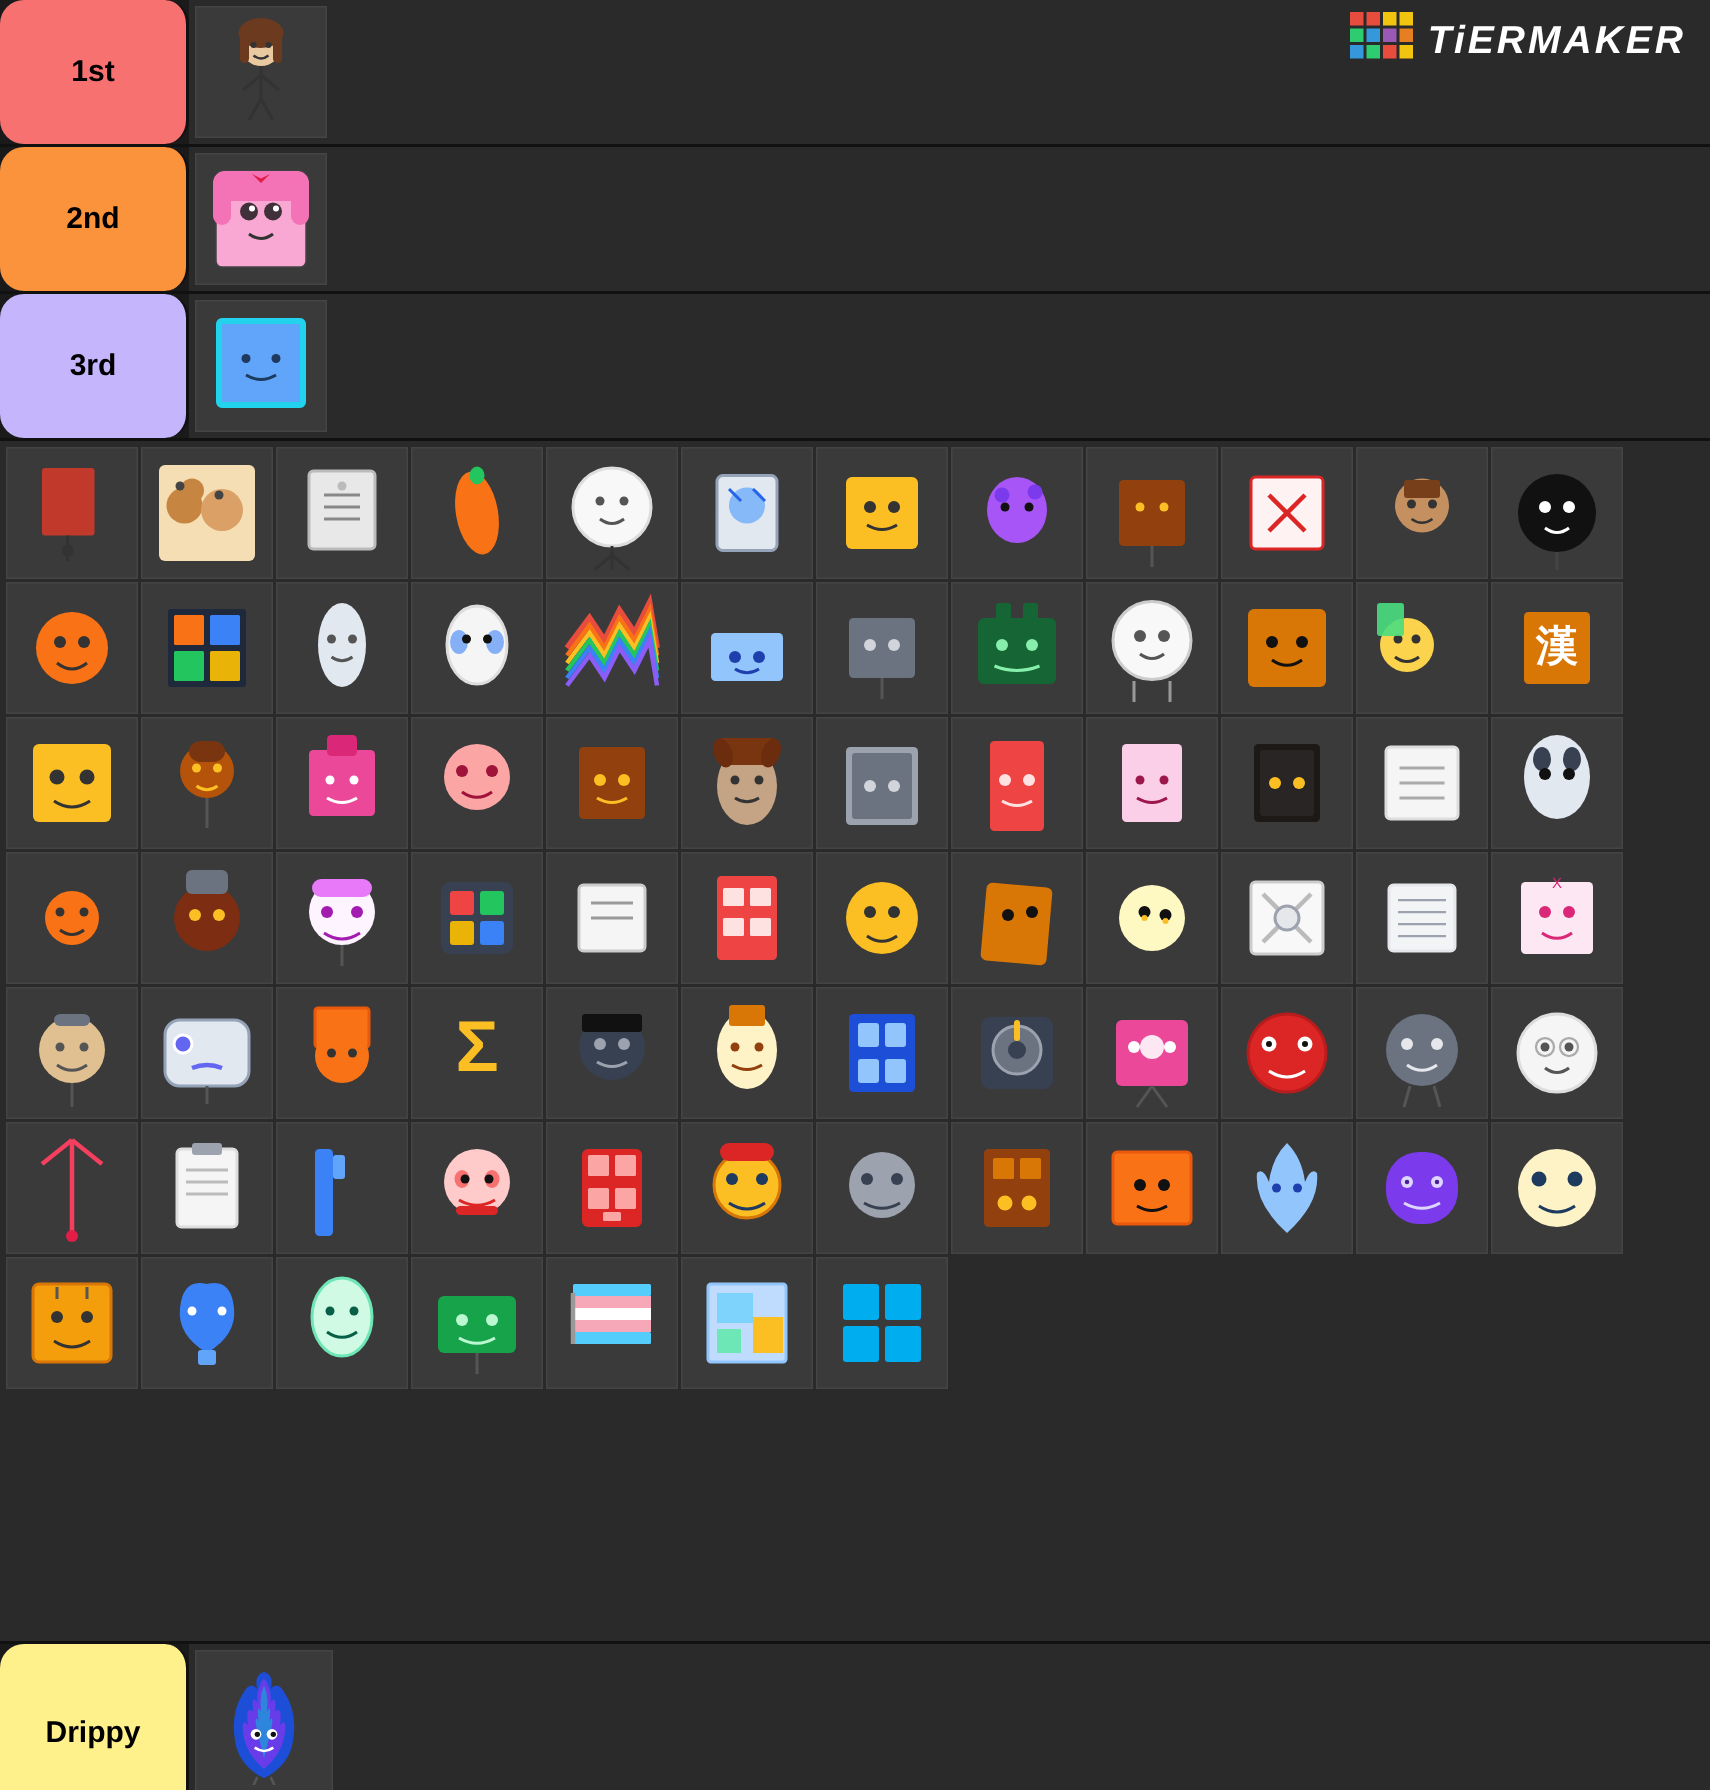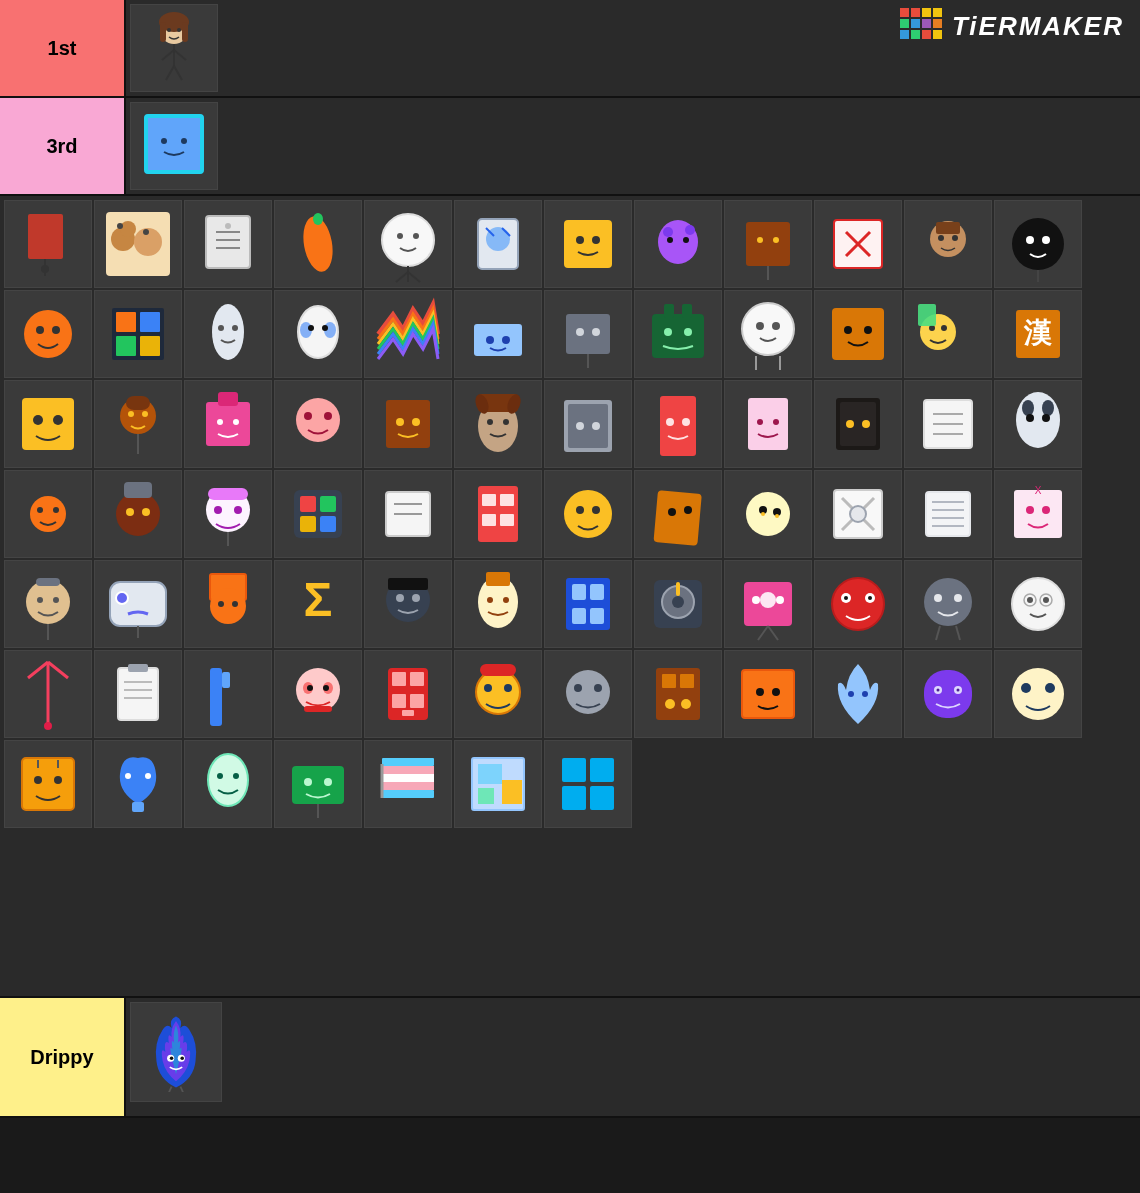--- a/index.html
+++ b/index.html
@@ -29,20 +29,21 @@
       min-width: 126px;
       display: flex;
       align-items: center;
       justify-content: center;
       font-size: 18px;
       font-weight: bold;
       color: #000;
       text-align: center;
       border-right: 2px solid #111;
       flex-shrink: 0;
+      border-radius: 16px;
     }
 
     .tier-content {
       flex: 1;
       background: #2a2a2a;
       display: flex;
       flex-wrap: wrap;
       align-content: flex-start;
       padding: 4px;
       gap: 2px;
@@ -138,23 +139,50 @@
           <line x1="40" y1="42" x2="28" y2="52" stroke="#333" stroke-width="2"></line>
           <line x1="40" y1="42" x2="52" y2="52" stroke="#333" stroke-width="2"></line>
 
           <line x1="40" y1="58" x2="32" y2="72" stroke="#333" stroke-width="2"></line>
           <line x1="40" y1="58" x2="48" y2="72" stroke="#333" stroke-width="2"></line>
         </svg>
       </div>
     </div>
   </div>
 
+  <div class="tier-row row-2nd" style="min-height:94px;">
+    <div class="tier-label" style="background:#fb923c; width:126px;">
+      <span class="tier-label-text">2nd</span>
+    </div>
+    <div class="tier-content">
+
+      <div class="tier-item">
+        <svg viewBox="0 0 80 80">
+          <rect x="10" y="8" width="60" height="64" rx="4" fill="#f9a8d4"></rect>
+          <rect x="10" y="8" width="60" height="64" rx="4" fill="none" stroke="#444" stroke-width="1"></rect>
+
+          <circle cx="32" cy="35" r="6" fill="#111" opacity="0.8"></circle>
+          <circle cx="48" cy="35" r="6" fill="#111" opacity="0.8"></circle>
+          <circle cx="34" cy="33" r="2" fill="white"></circle>
+          <circle cx="50" cy="33" r="2" fill="white"></circle>
+
+          <rect x="8" y="8" width="64" height="20" rx="8" fill="#f472b6"></rect>
+          <rect x="8" y="14" width="12" height="30" rx="6" fill="#f472b6"></rect>
+          <rect x="60" y="14" width="12" height="30" rx="6" fill="#f472b6"></rect>
+
+          <path d="M32 50 Q40 56 48 50" stroke="#333" stroke-width="2" fill="none"></path>
+
+          <path d="M34 10 L40 16 L46 10 L40 13 Z" fill="#e11d48"></path>
+        </svg>
+      </div>
+    </div>
+  </div>
 
   <div class="tier-row row-3rd" style="min-height:94px;">
-    <div class="tier-label" style="background:#f9a8d4; width:126px;">
+    <div class="tier-label" style="background:#c4b5fd; width:126px;">
       <span class="tier-label-text">3rd</span>
     </div>
     <div class="tier-content">
 
       <div class="tier-item">
         <svg viewBox="0 0 80 80">
           <rect x="12" y="10" width="56" height="56" rx="2" fill="#60a5fa" stroke="#2563eb" stroke-width="3"></rect>
 
           <circle cx="30" cy="35" r="3" fill="#1e3a5f"></circle>
           <circle cx="50" cy="35" r="3" fill="#1e3a5f"></circle>

